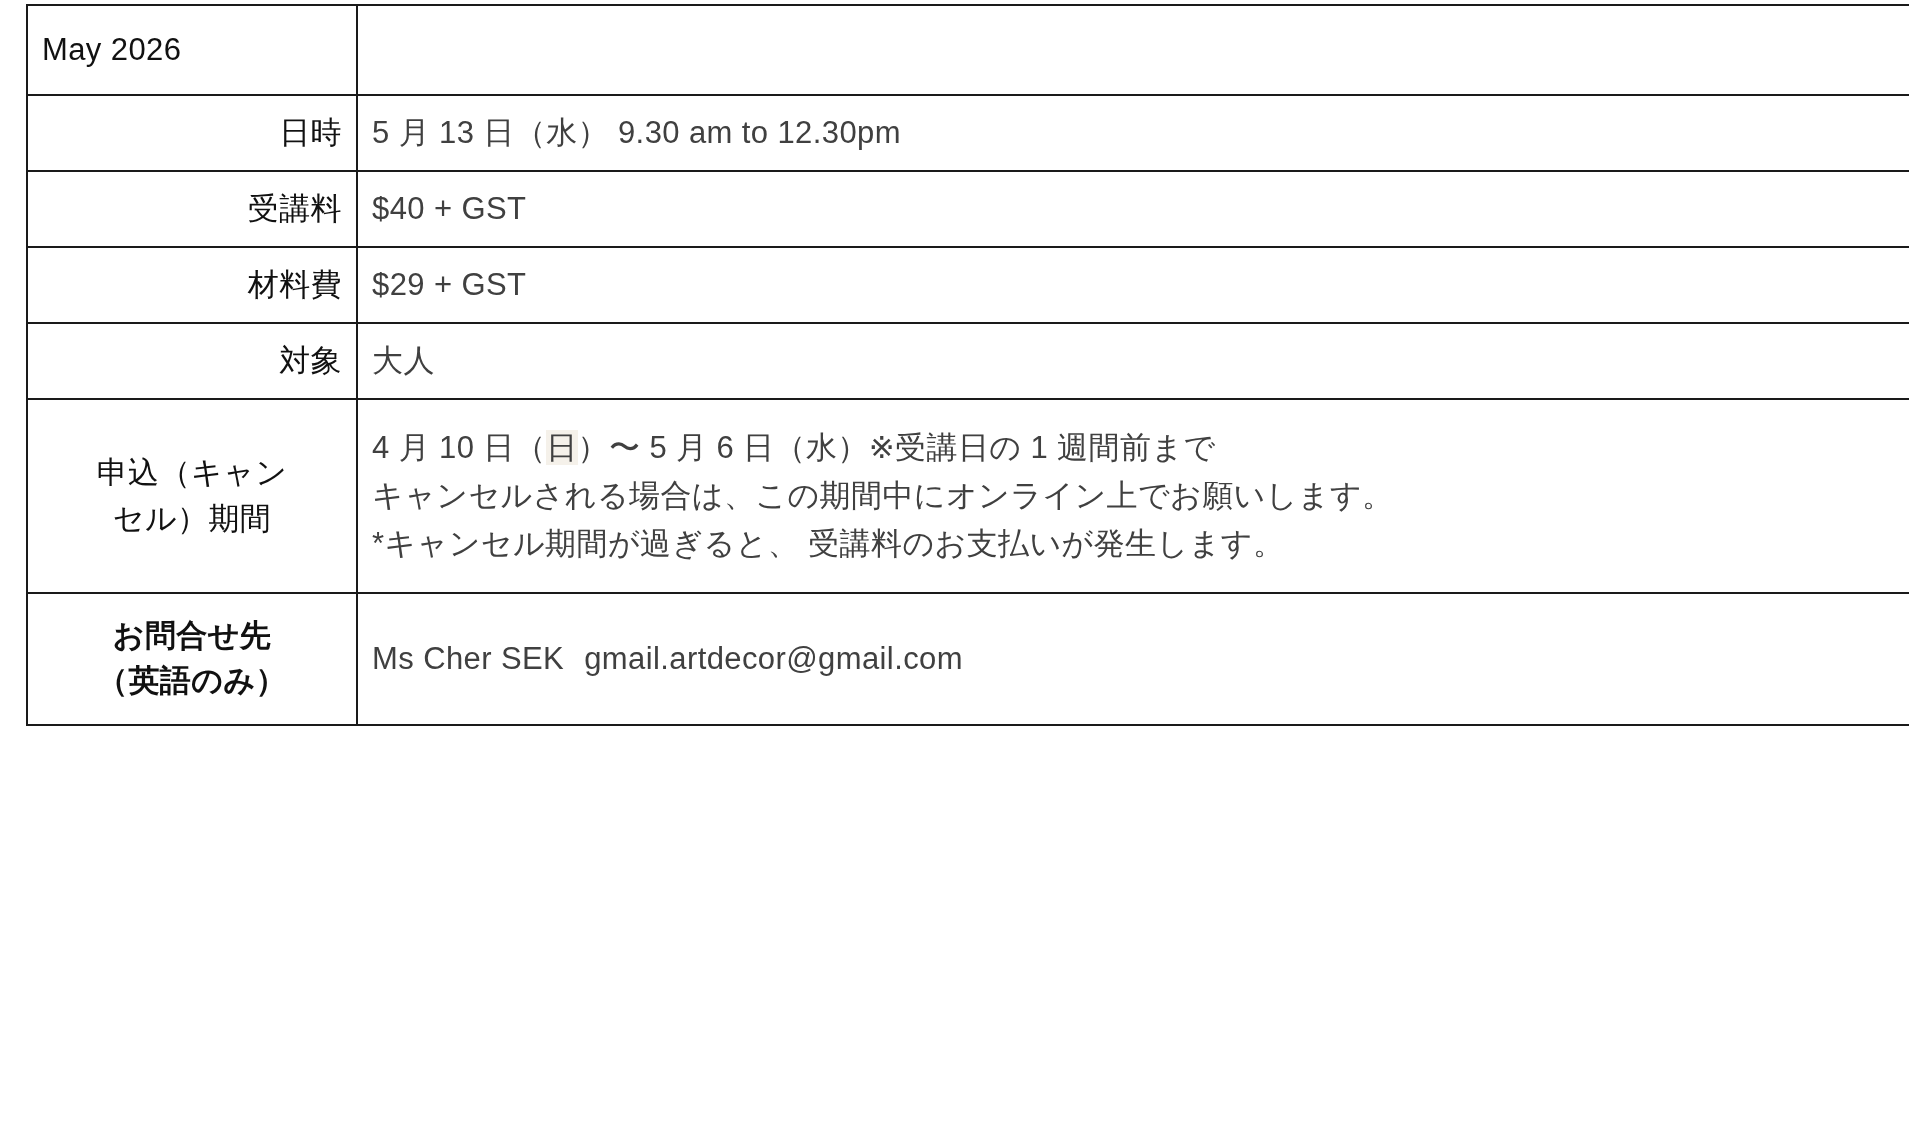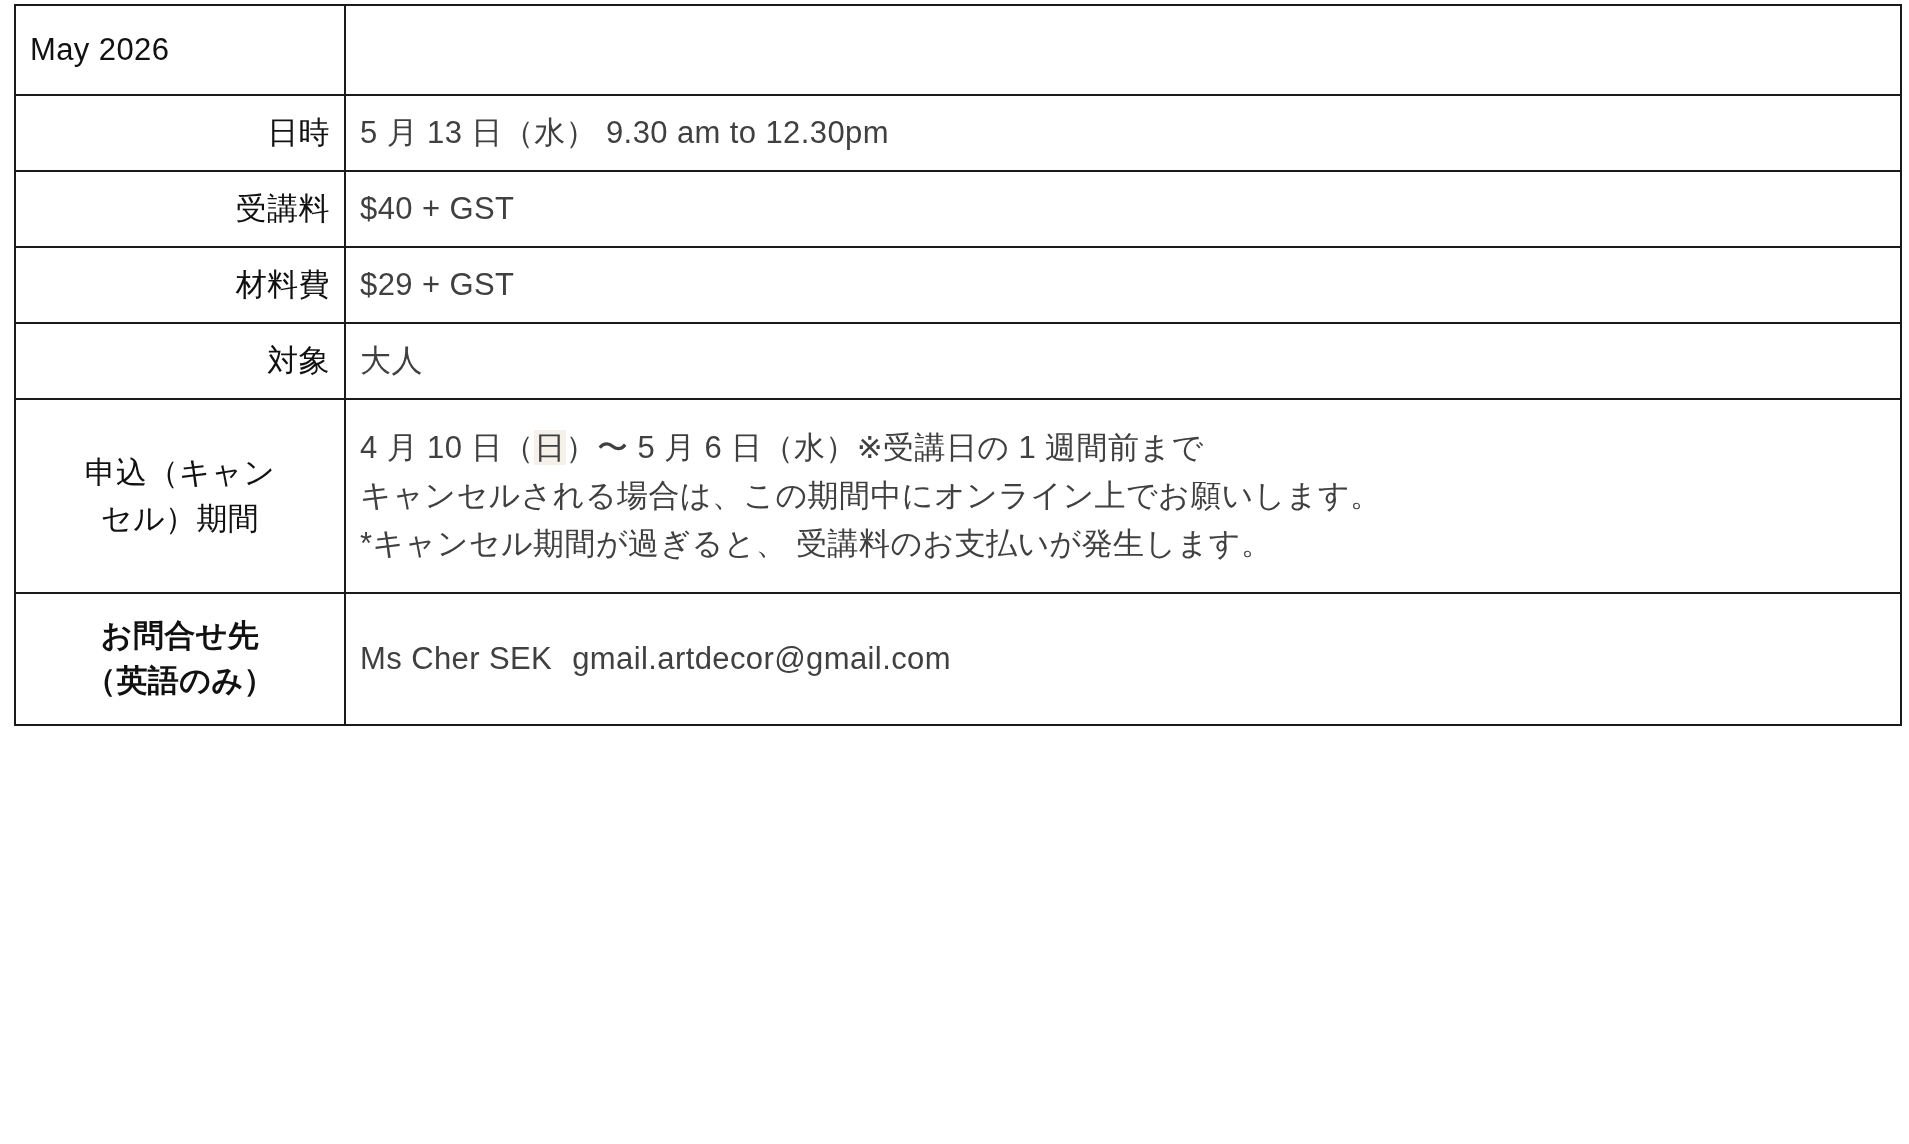--- a/index.html
+++ b/index.html
@@ -12,21 +12,21 @@
     height: 1144px;
     font-family: "Liberation Sans", "DejaVu Sans", sans-serif;
     color: #111111;
     overflow: hidden;
   }
   .page {
     position: relative;
     width: 1909px;
     height: 1144px;
     box-sizing: border-box;
-    padding: 4px 0 0 4px;
+    padding: 4px 0 0 16px;
   }
   table.info-table {
     border-collapse: collapse;
     width: 1888px;
     margin-left: 10px;
     table-layout: fixed;
   }
   table.info-table td {
     border: 2px solid #1a1a1a;
     vertical-align: middle;

